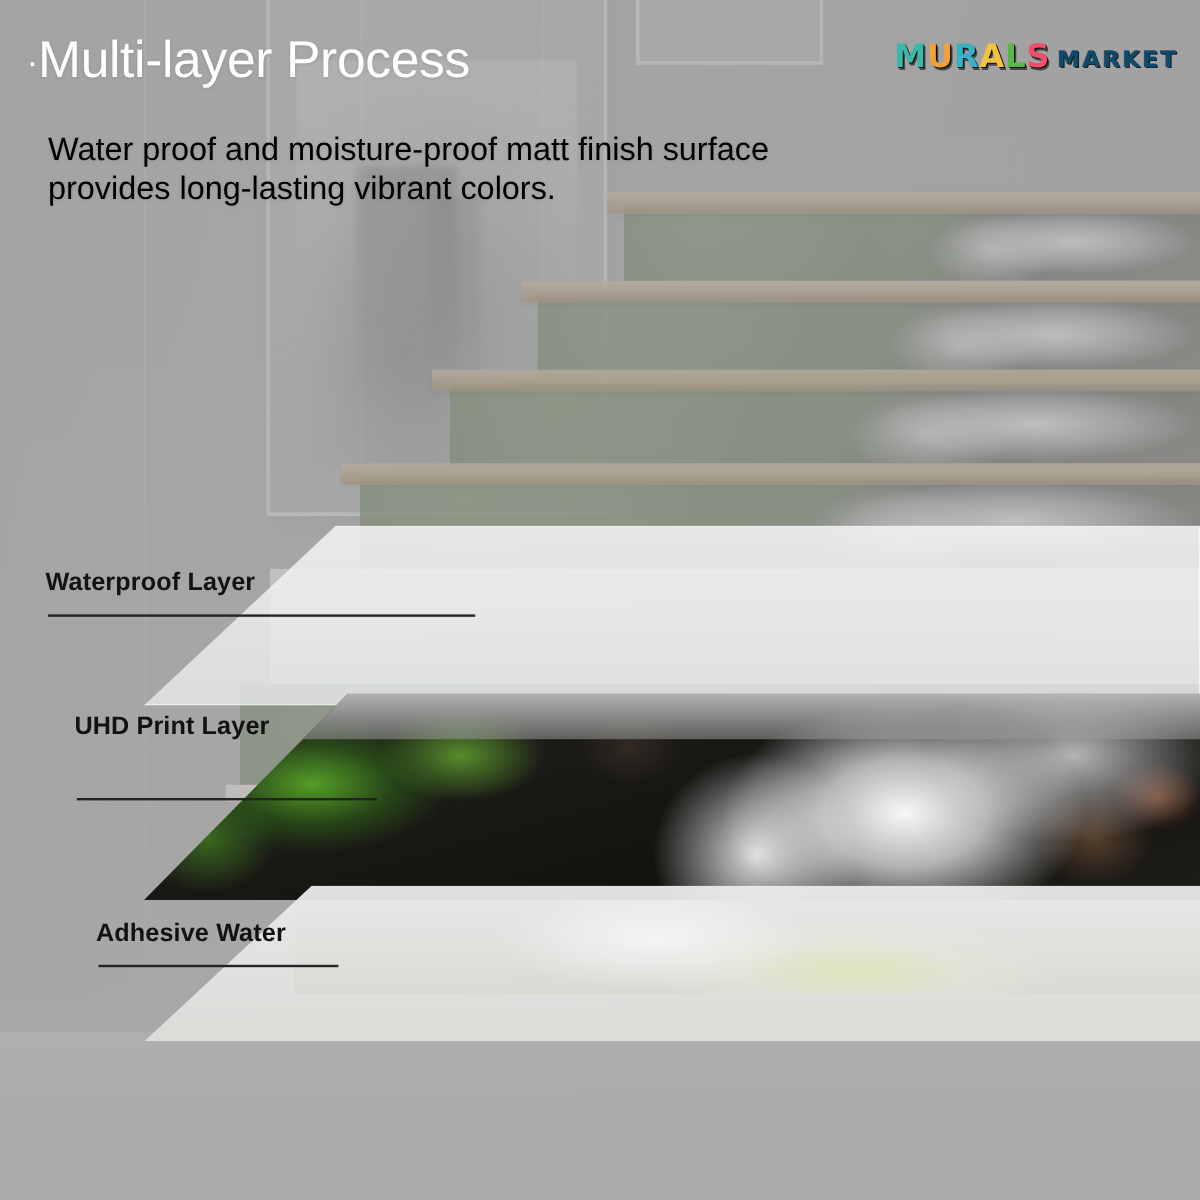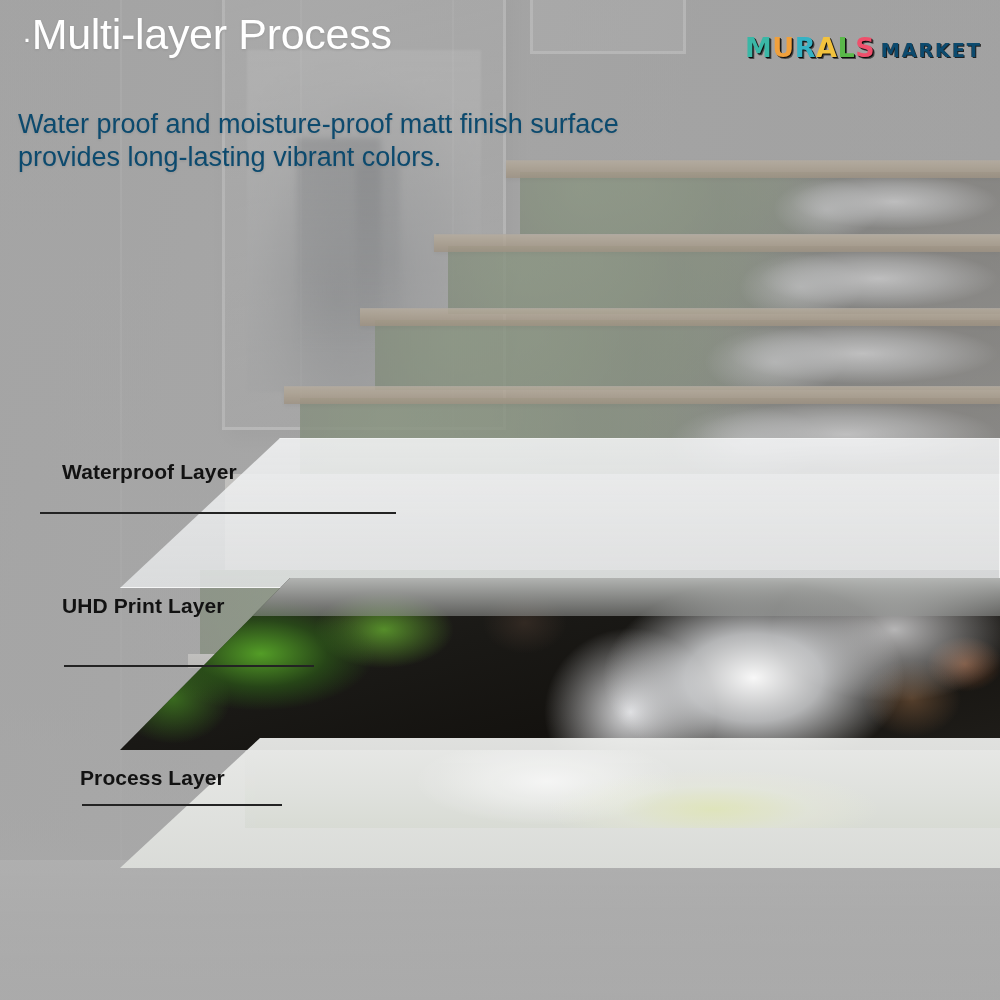--- a/index.html
+++ b/index.html
@@ -135,33 +135,33 @@
     background: linear-gradient(to bottom,
       rgba(160,160,160,0.55) 0%,
       rgba(160,160,160,0.48) 35%,
       rgba(162,162,162,0.50) 70%,
       rgba(168,168,168,0.58) 100%);
   }
 
   
   .title {
     position: absolute;
-    left: 22px; top: 10px;
+    left: 22px; top: 26px;
     color: #ffffff;
     font-size: 43px;
     font-weight: 400;
     letter-spacing: -0.3px;
     white-space: nowrap;
     text-shadow: 0 1px 3px rgba(0,0,0,0.10);
   }
   .title .lead-dot { font-size: 30px; vertical-align: middle; }
   .subtitle {
     position: absolute;
-    left: 18px; top: 108px;
-    color: #0c4a6e;
+    left: 40px; top: 108px;
+    color: #000000;
     font-size: 27px;
     font-weight: 400;
     line-height: 1.24;
     white-space: pre-line;
     text-shadow: 0 1px 3px rgba(0,0,0,0.10);
   }
 
   
   .logo {
     position: absolute;
@@ -312,27 +312,27 @@
       <div class="moss-top-strip"></div>
     </div>
   </div>
 
   <div class="layer-sheet" style="top:738px; height:130px; width:880px;
               clip-path: polygon(140px 0, 100% 0, 100% 100%, 0 100%);">
     <div class="sheet-body" style="background:linear-gradient(to bottom, rgba(236,237,235,0.94), rgba(222,224,220,0.92));"></div>
     <div class="adhesive-img" style="left:125px; top:12px; right:0; bottom:40px; opacity:0.9;"></div>
   </div>
 
-  <div class="layer-label" style="left:38px; top:460px;margin-left:24px;">Waterproof Layer</div>
+  <div class="layer-label" style="left:38px; top:474px;">Waterproof Layer</div>
   <div class="layer-rule" style="left:40px; top:512px; width:356px;"></div>
 
   <div class="layer-label" style="left:62px; top:594px;">UHD Print Layer</div>
   <div class="layer-rule" style="left:64px; top:665px; width:250px;"></div>
 
-  <div class="layer-label" style="left:80px; top:766px;">Process Layer</div>
+  <div class="layer-label" style="left:80px; top:766px;">Adhesive Water</div>
   <div class="layer-rule" style="left:82px; top:804px; width:200px;"></div>
 
   <div class="title">
     <span class="lead-dot">·</span><span>Multi-layer Process</span>
   </div>
 
   <div class="subtitle">Water proof and moisture-proof matt finish surface
 provides long-lasting vibrant colors.</div>
 
   <div class="logo">

